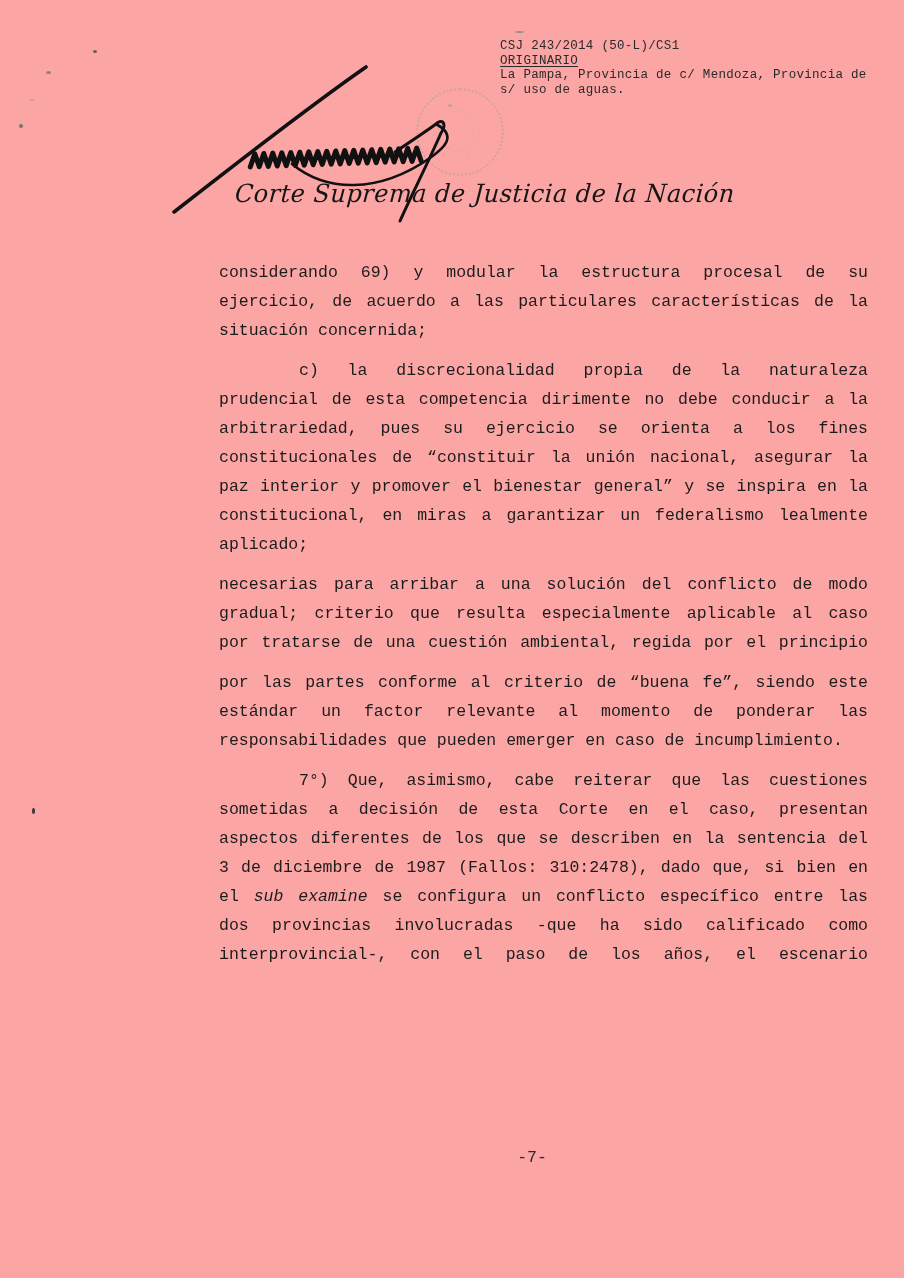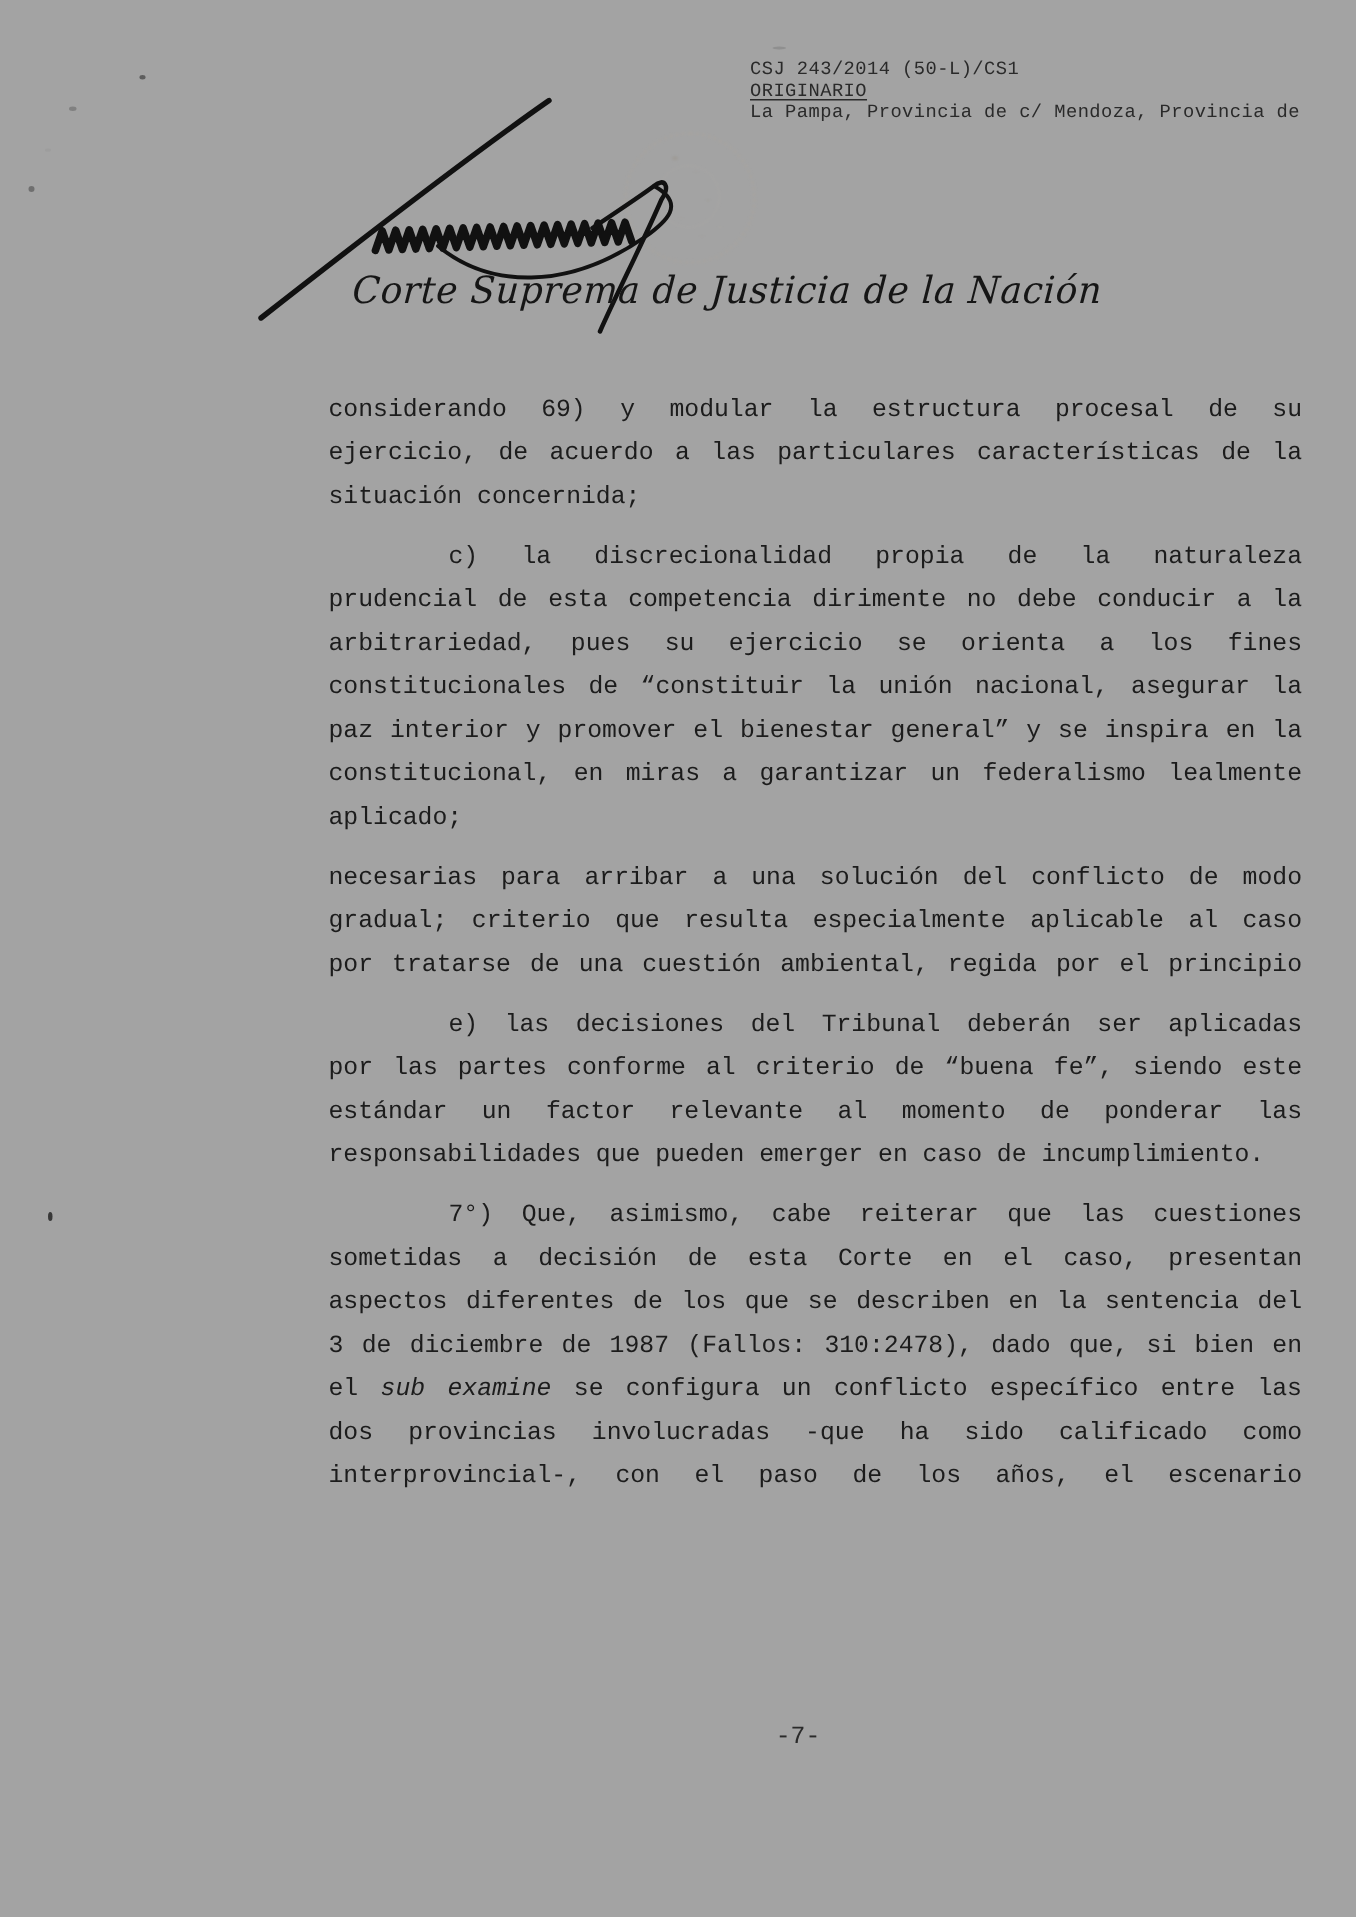--- a/index.html
+++ b/index.html
@@ -1,19 +1,19 @@
 <!DOCTYPE html>
 <html><head>
 <meta charset="utf-8">
 <style>
   html,body{margin:0;padding:0;background:#e8e8e8;}
   .page{
     position:relative;
     width:904px;height:1278px;
-    background:#a3a3a3;
+    background:#fca5a5;
     overflow:hidden;
     font-family:"Liberation Mono","DejaVu Sans Mono",monospace;
     color:#1c1c1c;
   }
   
   .caption{
     position:absolute;left:500px;top:39px;
     font-size:12.5px;line-height:14.6px;
     letter-spacing:0.3px;
     color:#2a2a2a;
@@ -71,20 +71,21 @@
 </style>
 </head>
 <body>
 
 <div class="page">
 
   <div class="caption">
     <div>CSJ 243/2014 (50-L)/CS1</div>
     <div class="underlined">ORIGINARIO</div>
     <div>La Pampa, Provincia de c/ Mendoza, Provincia de</div>
+    <div>s/ uso de aguas.</div>
   </div>
 
   <div class="stamp">
     <div class="inner"></div>
     <div class="noise"></div>
   </div>
 
   <svg class="signature" viewBox="0 0 350 190" xmlns="http://www.w3.org/2000/svg" aria-hidden="true">
 
     <path d="M 24,172 C 70,136 160,66 216,27" stroke-width="3.6"></path>
@@ -112,21 +113,20 @@
         <div class="line just">paz interior y promover el bienestar general” y se inspira en la</div>
         <div class="line just">constitucional, en miras a garantizar un federalismo lealmente</div>
         <div class="line">aplicado;</div>
       </div>
       <div class="para">
         <div class="line just">necesarias para arribar a una solución del conflicto de modo</div>
         <div class="line just">gradual; criterio que resulta especialmente aplicable al caso</div>
         <div class="line just">por tratarse de una cuestión ambiental, regida por el principio</div>
       </div>
       <div class="para">
-        <div class="line just indent">e) las decisiones del Tribunal deberán ser aplicadas</div>
         <div class="line just">por las partes conforme al criterio de “buena fe”, siendo este</div>
         <div class="line just">estándar un factor relevante al momento de ponderar las</div>
         <div class="line">responsabilidades que pueden emerger en caso de incumplimiento.</div>
       </div>
       <div class="para">
         <div class="line just indent">7°) Que, asimismo, cabe reiterar que las cuestiones</div>
         <div class="line just">sometidas a decisión de esta Corte en el caso, presentan</div>
         <div class="line just">aspectos diferentes de los que se describen en la sentencia del</div>
         <div class="line just">3 de diciembre de 1987 (Fallos: 310:2478), dado que, si bien en</div>
         <div class="line just">el <i>sub examine</i> se configura un conflicto específico entre las</div>

